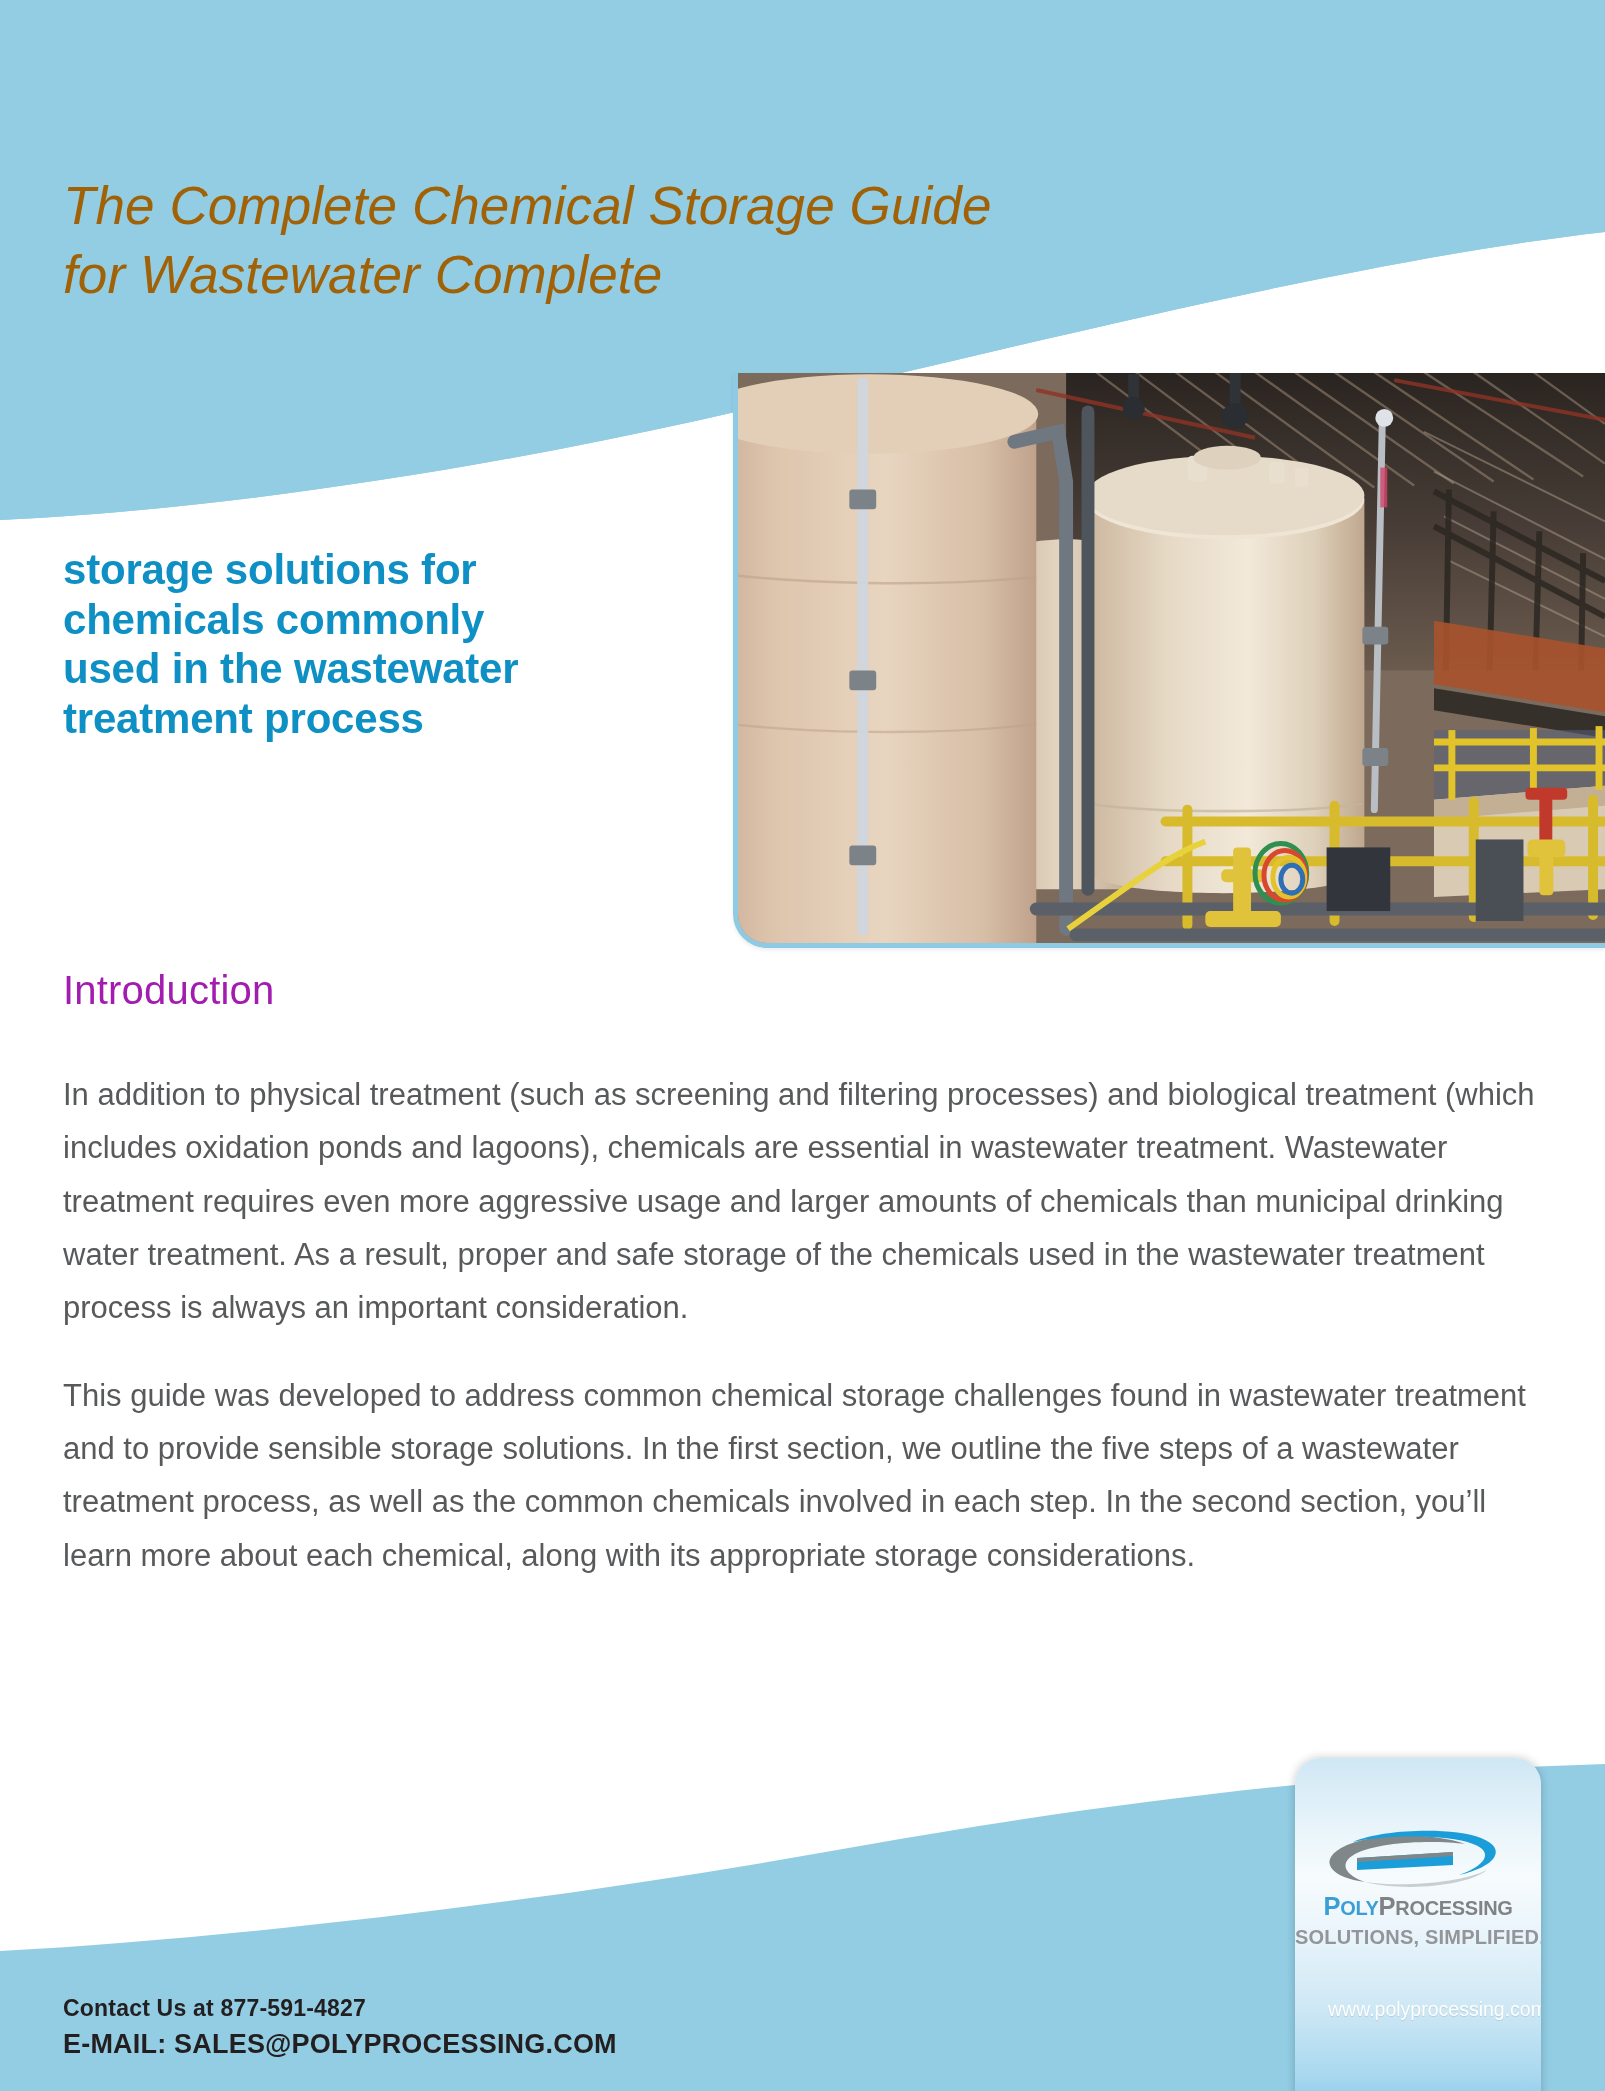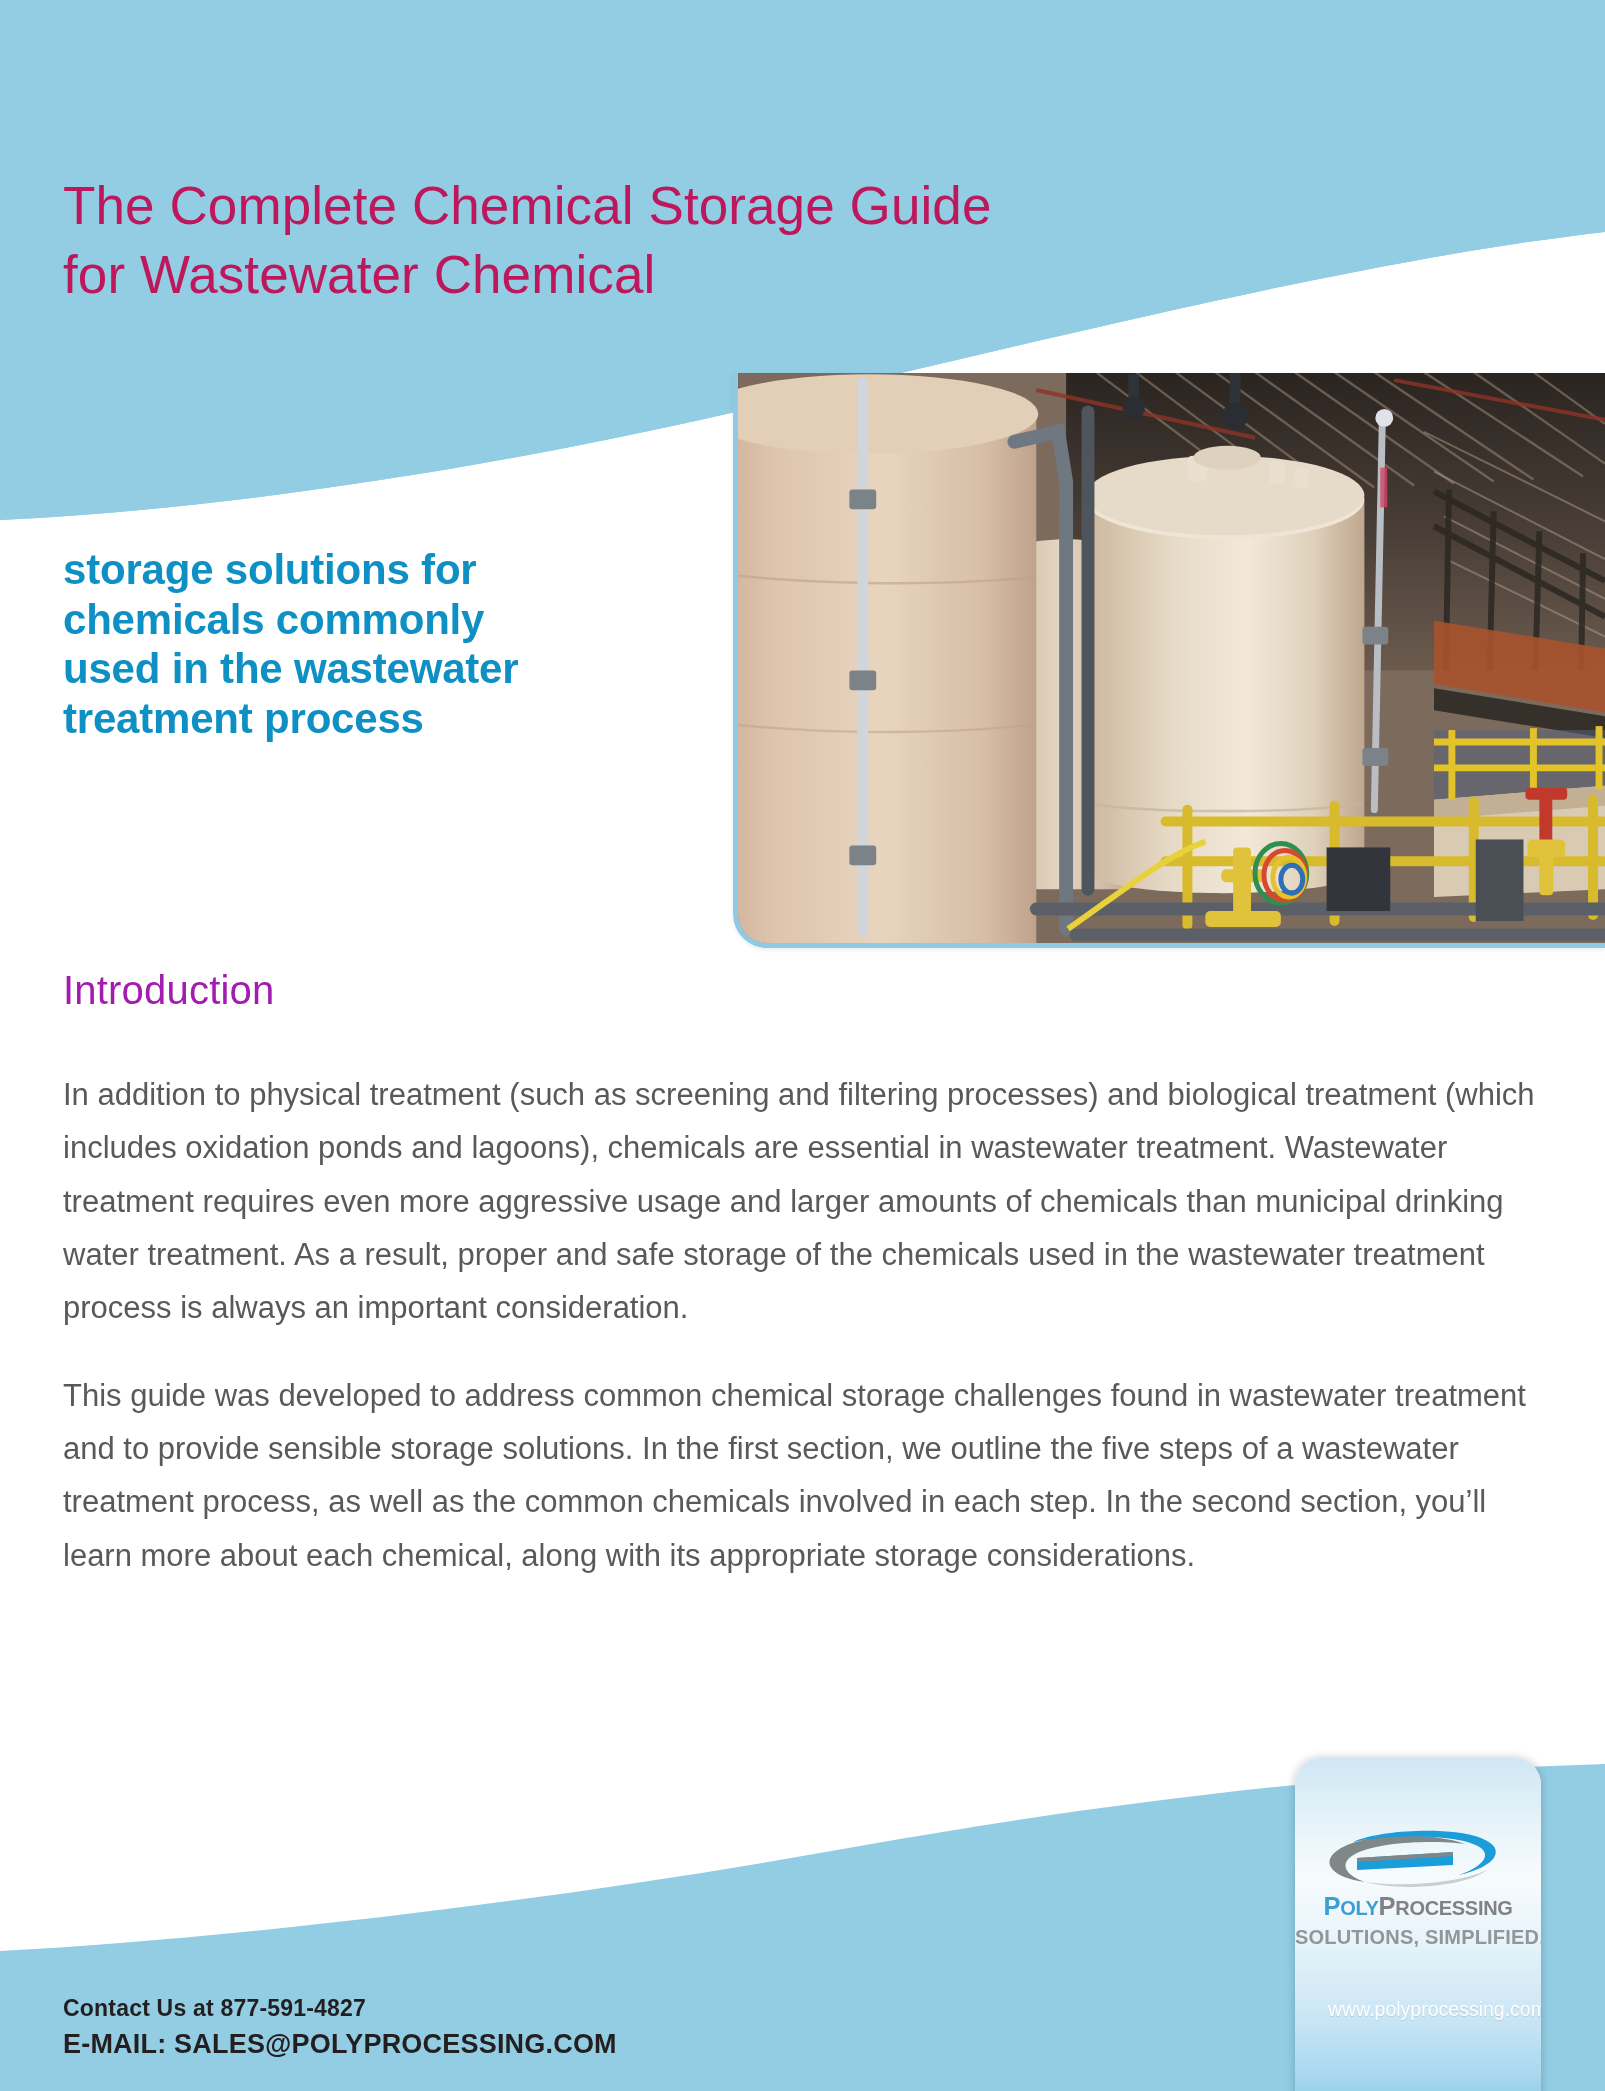--- a/index.html
+++ b/index.html
@@ -10,22 +10,23 @@
   }
   .page{position:absolute;inset:0;}
 
   
   .wave-layer{position:absolute;left:0;top:0;width:1605px;height:2091px;pointer-events:none;}
 
   
   .title{
     position:absolute;left:63px;top:172px;width:1180px;
     font-size:53px;line-height:1.30;
-    font-weight:400;color:#be185d;
+    font-weight:400;color:#a16207;
     letter-spacing:0.1px;
+    font-style:italic;
   }
   .title .l2{display:block;}
 
   .subtitle{
     position:absolute;left:63px;top:545px;width:560px;
     font-size:42px;line-height:1.18;
     font-weight:600;color:#0f90c4;
     letter-spacing:-0.2px;
   }
   .subtitle span{display:block;}
@@ -110,21 +111,21 @@
     <path fill="#92cde4" d="M0,0 H1605 V232 C1340,262 1000,352 700,420 C430,480 180,512 0,520 Z"></path>
 
     <path fill="#92cde4" d="M0,260 C180,252 430,222 700,164 C1000,100 1340,18 1605,-8 V232
              C1340,262 1000,352 700,420 C430,480 180,512 0,520 Z"></path>
 
     <path fill="#92cde4" d="M0,1951 C240,1938 560,1900 860,1846 C1140,1796 1400,1770 1605,1764 V2091 H0 Z"></path>
   </svg>
 
   <div class="title">
     <span class="l1">The Complete Chemical Storage Guide</span>
-    <span class="l2">for Wastewater Chemical</span>
+    <span class="l2">for Wastewater Complete</span>
   </div>
 
   <div class="subtitle">
     <span>storage solutions for</span>
     <span>chemicals commonly</span>
     <span>used in the wastewater</span>
     <span>treatment process</span>
   </div>
 
   <div class="photo-wrap">

